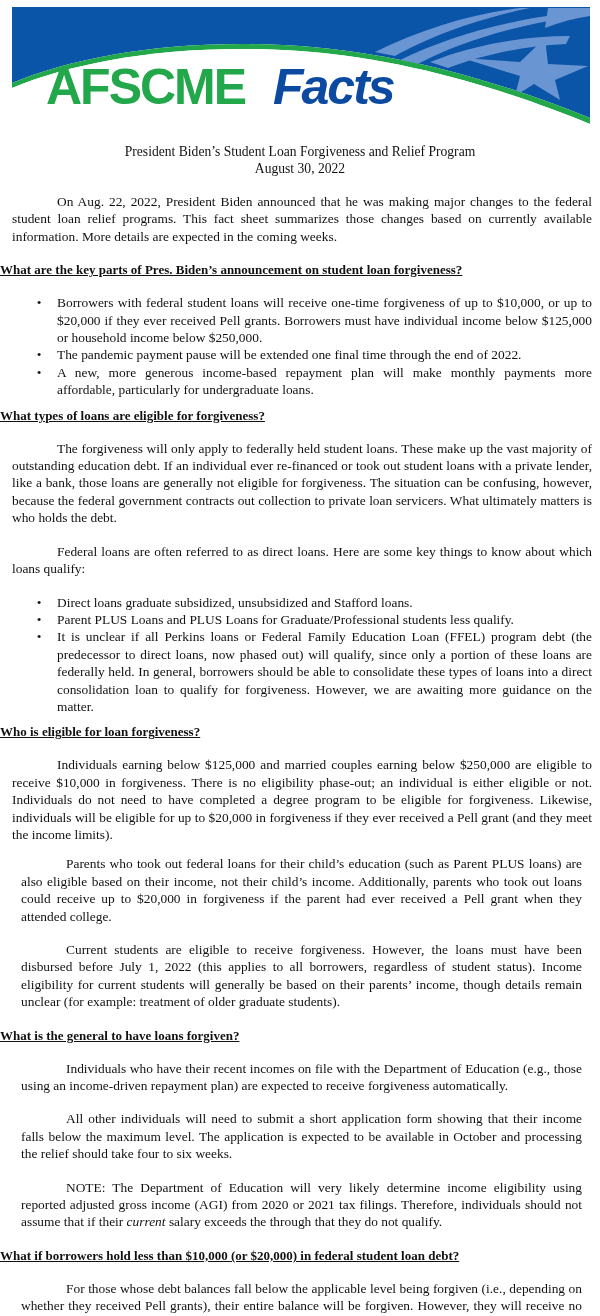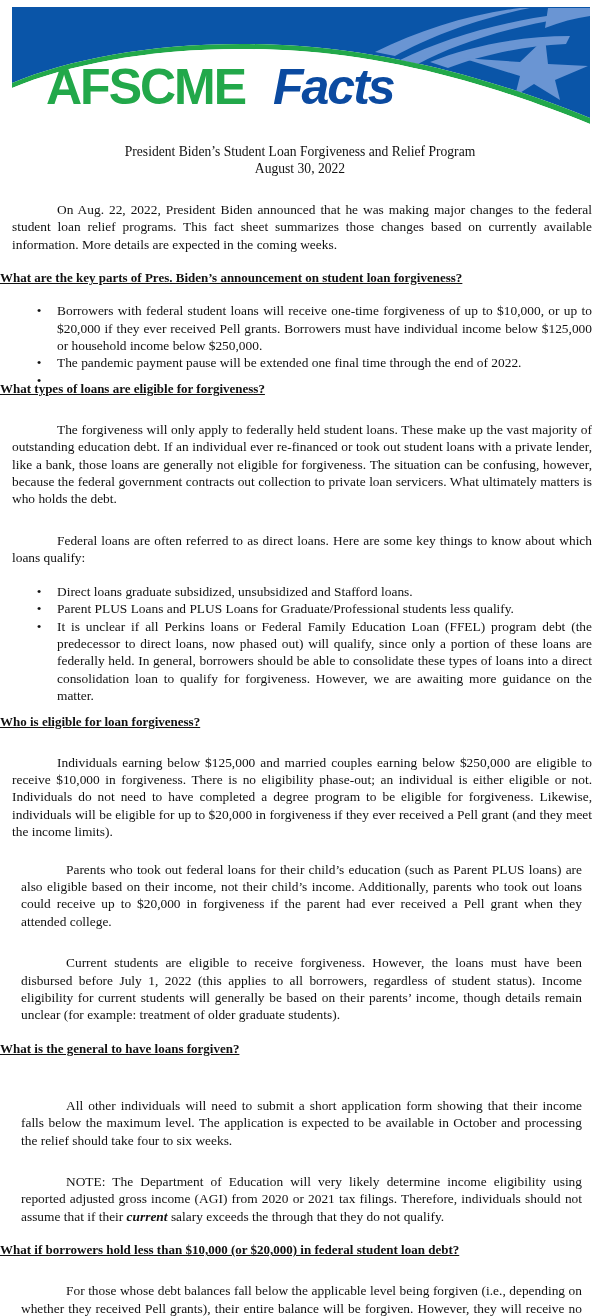--- a/index.html
+++ b/index.html
@@ -37,21 +37,21 @@
       margin: 0;
     }
     .p {
       font-size: 13.4px;
       line-height: 17.4px;
       text-align: justify;
       margin: 0;
     }
     .sec-a { margin-left: 12px; margin-right: 8px; }
     .sec-b { margin-left: 21px; margin-right: 18px; }
-    .indent { text-indent: 45px; margin-top: 8px; }
+    .indent { text-indent: 45px; }
     .heading {
       font-weight: bold;
       text-decoration: underline;
       font-size: 13px;
       line-height: 17px;
       margin: 0;
     }
     ul.bullets {
       list-style: none;
       margin: 0;
@@ -69,21 +69,21 @@
     ul.bullets li .dot {
       position: absolute;
       left: 22px;
       top: 0;
       width: 10px;
       text-align: center;
     }
     .gap-s { height: 8px; }
     .gap-m { height: 12px; }
     .gap-l { height: 16px; }
-    em { font-style: italic; font-weight: bold; }
+    em { font-style: italic; }
   </style>
 </head>
 <body>
 
 <div class="banner">
   <svg width="600" height="132" viewBox="0 0 600 132">
 
     <path d="M12,7 L590,7 L590,118 C520,90 420,55 300,46 C180,38 80,55 12,83 Z" fill="#0a55a8"></path>
 
     <g fill="#6a95d3">
@@ -112,21 +112,21 @@
   <div class="gap-l"></div>
   <p class="p sec-a indent">On Aug. 22, 2022, President Biden announced that he was making major changes to the federal student loan relief programs. This fact sheet summarizes those changes based on currently available information. More details are expected in the coming weeks.</p>
 
   <div class="gap-l"></div>
 
   <p class="heading sec-a">What are the key parts of Pres. Biden’s announcement on student loan forgiveness?</p>
   <div class="gap-l"></div>
   <ul class="bullets">
     <li><span class="dot">•</span><span>Borrowers with federal student loans will receive one-time forgiveness of up to $10,000, or up to $20,000 if they ever received Pell grants. Borrowers must have individual income below $125,000 or household income below $250,000.</span></li>
     <li><span class="dot">•</span><span>The pandemic payment pause will be extended one final time through the end of 2022.</span></li>
-    <li><span class="dot">•</span></li>
+    <li><span class="dot">•</span><span>A new, more generous income-based repayment plan will make monthly payments more affordable, particularly for undergraduate loans.</span></li>
   </ul>
 
   <div class="gap-s"></div>
 
   <p class="heading sec-a">What types of loans are eligible for forgiveness?</p>
   <div class="gap-l"></div>
   <p class="p sec-a indent">The forgiveness will only apply to federally held student loans. These make up the vast majority of outstanding education debt. If an individual ever re-financed or took out student loans with a private lender, like a bank, those loans are generally not eligible for forgiveness. The situation can be confusing, however, because the federal government contracts out collection to private loan servicers. What ultimately matters is who holds the debt.</p>
   <div class="gap-l"></div>
   <p class="p sec-a indent">Federal loans are often referred to as direct loans. Here are some key things to know about which loans qualify:</p>
   <div class="gap-l"></div>
@@ -143,20 +143,21 @@
   <p class="p sec-a indent">Individuals earning below $125,000 and married couples earning below $250,000 are eligible to receive $10,000 in forgiveness. There is no eligibility phase-out; an individual is either eligible or not. Individuals do not need to have completed a degree program to be eligible for forgiveness. Likewise, individuals will be eligible for up to $20,000 in forgiveness if they ever received a Pell grant (and they meet the income limits).</p>
   <div class="gap-m"></div>
   <p class="p sec-b indent">Parents who took out federal loans for their child’s education (such as Parent PLUS loans) are also eligible based on their income, not their child’s income. Additionally, parents who took out loans could receive up to $20,000 in forgiveness if the parent had ever received a Pell grant when they attended college.</p>
   <div class="gap-l"></div>
   <p class="p sec-b indent">Current students are eligible to receive forgiveness. However, the loans must have been disbursed before July 1, 2022 (this applies to all borrowers, regardless of student status). Income eligibility for current students will generally be based on their parents’ income, though details remain unclear (for example: treatment of older graduate students).</p>
 
   <div class="gap-l"></div>
 
   <p class="heading sec-b">What is the general to have loans forgiven?</p>
   <div class="gap-l"></div>
+  <p class="p sec-b indent">Individuals who have their recent incomes on file with the Department of Education (e.g., those using an income-driven repayment plan) are expected to receive forgiveness automatically.</p>
   <div class="gap-l"></div>
   <p class="p sec-b indent">All other individuals will need to submit a short application form showing that their income falls below the maximum level. The application is expected to be available in October and processing the relief should take four to six weeks.</p>
   <div class="gap-l"></div>
   <p class="p sec-b indent"><span>NOTE: The Department of Education will very likely determine income eligibility using reported adjusted gross income (AGI) from 2020 or 2021 tax filings. Therefore, individuals should not assume that if their </span><em>current</em><span> salary exceeds the through that they do not qualify.</span></p>
 
   <div class="gap-l"></div>
 
   <p class="heading sec-b">What if borrowers hold less than $10,000 (or $20,000) in federal student loan debt?</p>
   <div class="gap-l"></div>
   <p class="p sec-b indent">For those whose debt balances fall below the applicable level being forgiven (i.e., depending on whether they received Pell grants), their entire balance will be forgiven. However, they will receive no additional funds on top of that. For example, if an eligible individual who did not receive Pell grants has a balance of $7,500, they will receive loan forgiveness of $7,500.</p>

